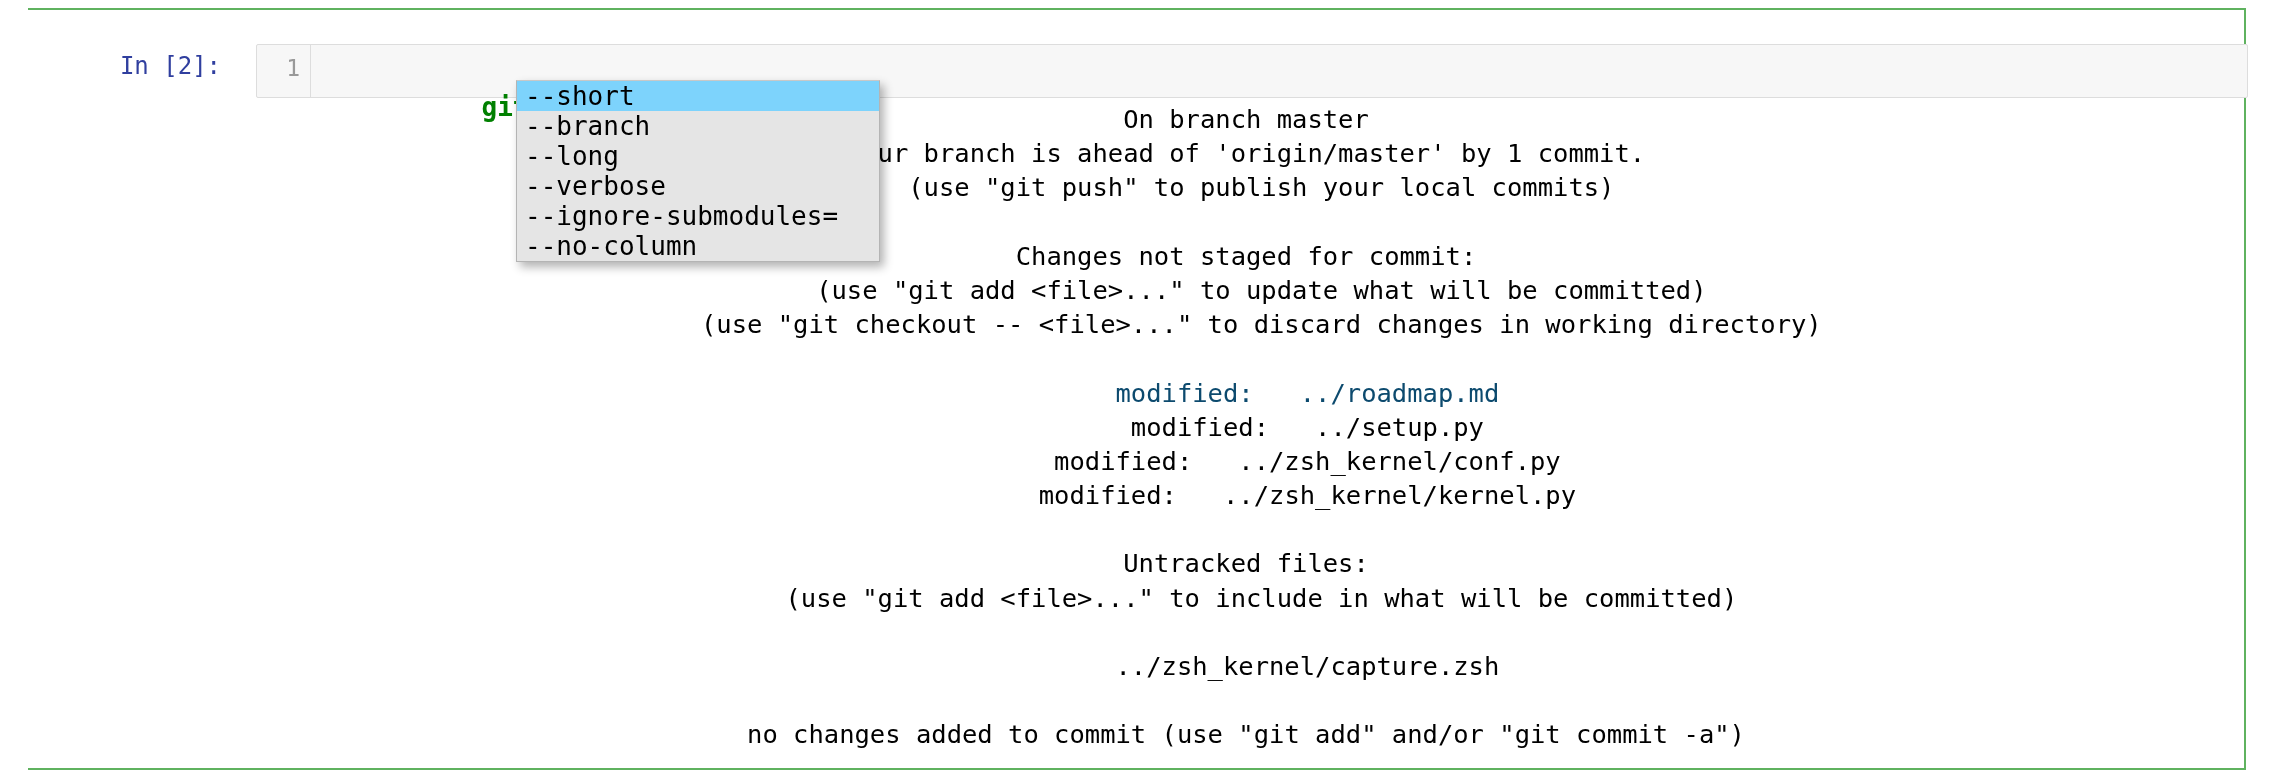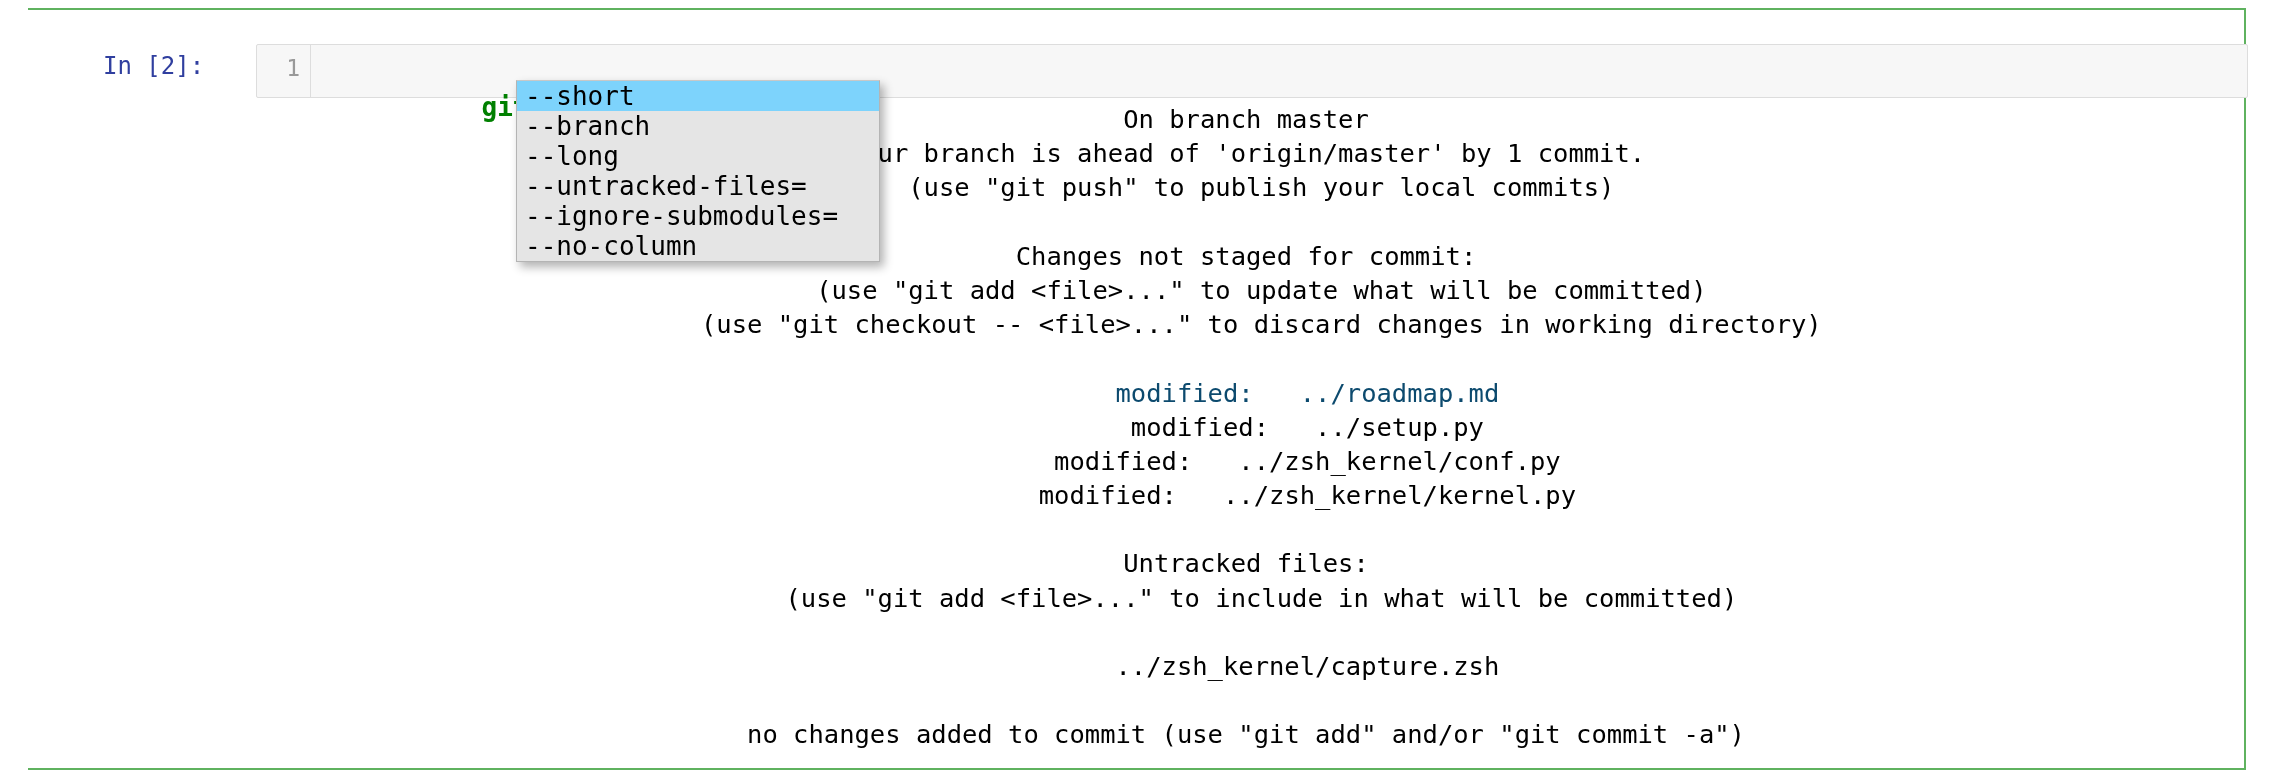--- a/index.html
+++ b/index.html
@@ -52,21 +52,21 @@
     left: 0px;
     top: 12px;
     width: 2218px;
     height: 52px;
   }
   .prompt-in {
     position: absolute;
     left: 75px;
     top: 30px;
     width: 135px;
-    text-align: left;
+    text-align: center;
     font-family: "DejaVu Sans Mono", "Liberation Mono", monospace;
     font-size: 24px;
     color: #303F9F;
     white-space: pre;
   }
 
   .input-area {
     position: absolute;
     left: 228px;
     top: 22px;
@@ -186,19 +186,19 @@
         </div>
       </div>
     </div>
 
     <div class="output" id="output-block"><div>On branch master</div><div>Your branch is ahead of 'origin/master' by 1 commit.</div><div>  (use "git push" to publish your local commits)</div><div>&nbsp;</div><div>Changes not staged for commit:</div><div>  (use "git add &lt;file&gt;..." to update what will be committed)</div><div>  (use "git checkout -- &lt;file&gt;..." to discard changes in working directory)</div><div>&nbsp;</div><div class="out-dim">        modified:   ../roadmap.md</div><div>        modified:   ../setup.py</div><div>        modified:   ../zsh_kernel/conf.py</div><div>        modified:   ../zsh_kernel/kernel.py</div><div>&nbsp;</div><div>Untracked files:</div><div>  (use "git add &lt;file&gt;..." to include in what will be committed)</div><div>&nbsp;</div><div>        ../zsh_kernel/capture.zsh</div><div>&nbsp;</div><div>no changes added to commit (use "git add" and/or "git commit -a")</div></div>
 
     <div class="completer" id="completer">
         <div class="completer-item selected">--short</div>
         <div class="completer-item">--branch</div>
         <div class="completer-item">--long</div>
-        <div class="completer-item">--untracked-files=</div>
+        <div class="completer-item">--verbose</div>
         <div class="completer-item">--ignore-submodules=</div>
         <div class="completer-item">--no-column</div>
       </div>
 
   </div>
 </div>
 
 </body></html>

